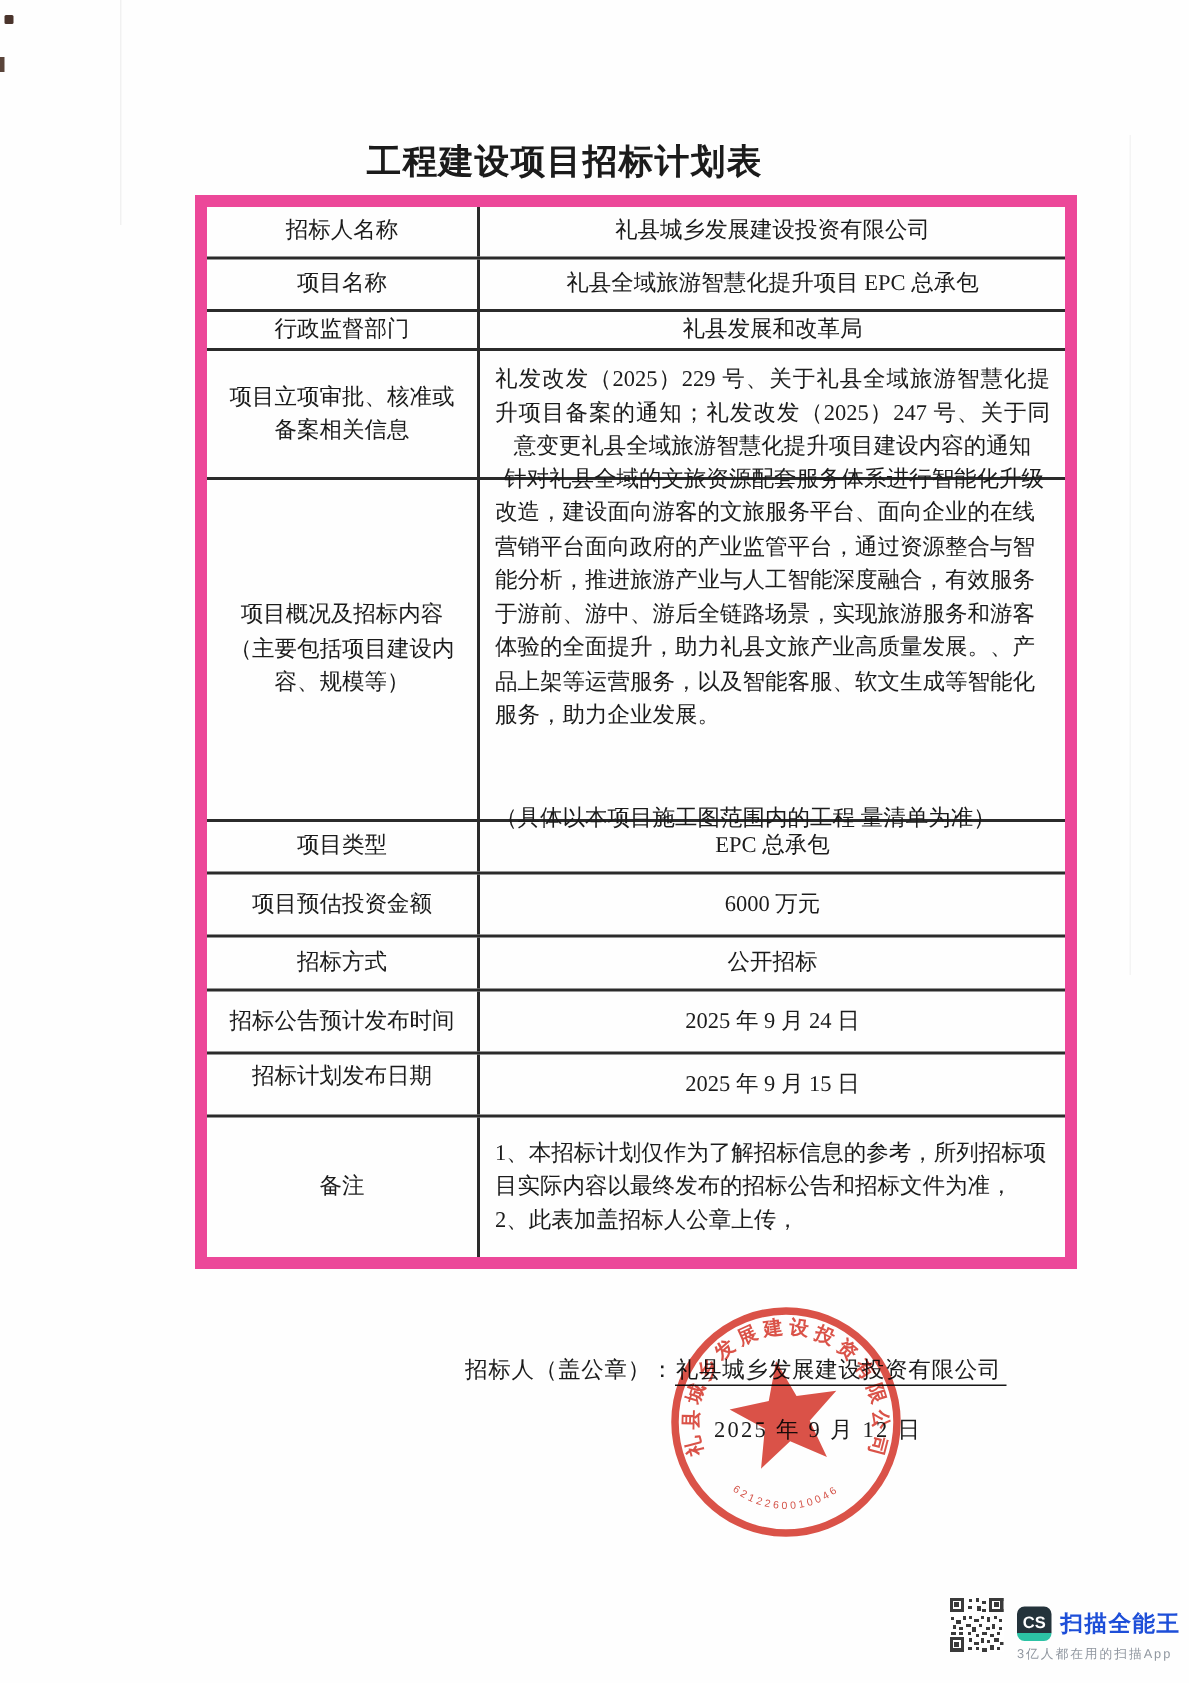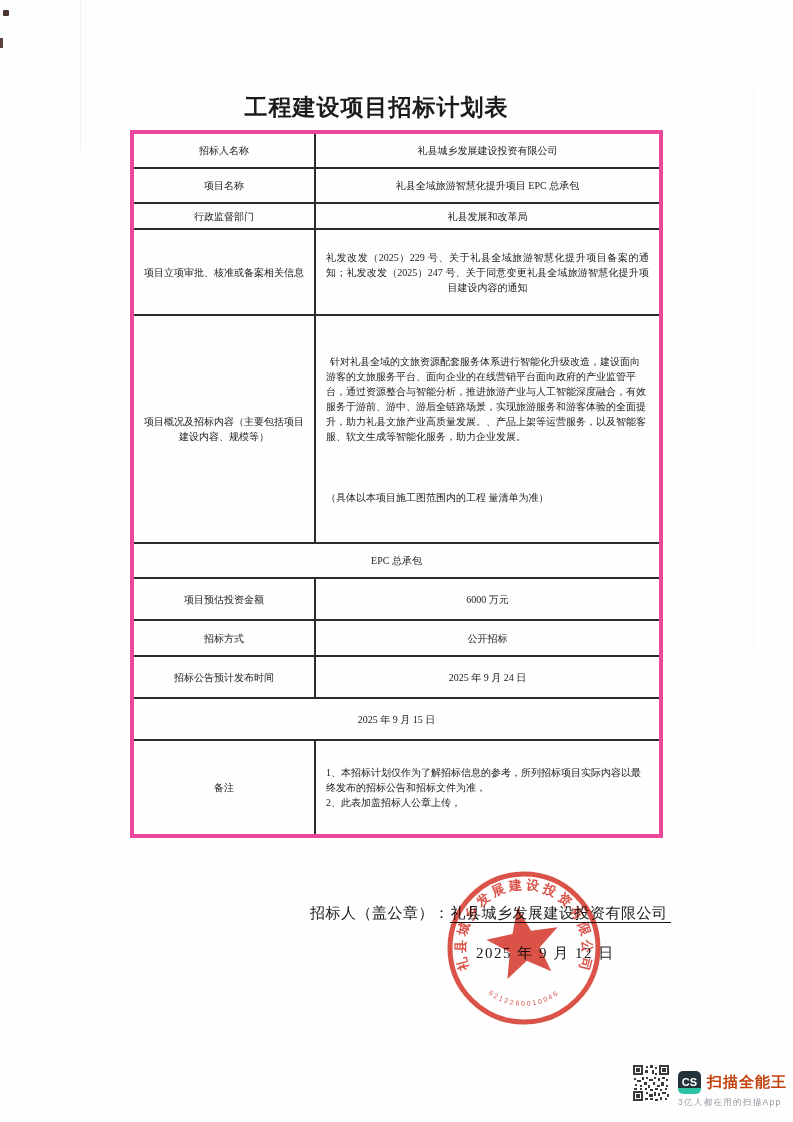--- a/index.html
+++ b/index.html
@@ -15,23 +15,23 @@
   .speck2{position:absolute;left:0px;top:38px;width:3px;height:10px;background:#5a443a;}
   .fold-a{position:absolute;left:80px;top:0;width:1px;height:150px;background:rgba(0,0,0,0.05);}
   .fold-b{position:absolute;left:753px;top:90px;width:1px;height:560px;background:rgba(0,0,0,0.04);}
 
   .doc-title{
     position:absolute;left:110px;top:92px;width:533px;
     text-align:center;font-size:23px;font-weight:bold;letter-spacing:1px;
   }
 
   .doc-table{
-    position:absolute;left:130px;top:130px;width:533px;
-    border:4px solid #ec4899;box-sizing:border-box;
-    font-size:10px;line-height:1.5;
+    position:absolute;left:130px;top:130px;width:588px;
+    border:8px solid #ec4899;box-sizing:border-box;
+    font-size:15px;line-height:1.5;
   }
   .tr{display:flex;box-sizing:border-box;}
   .tr + .tr{border-top:2px solid #2b2b2b;}
   .td{box-sizing:border-box;display:flex;flex-direction:column;justify-content:center;}
   .td.lbl{
     width:182px;flex:0 0 182px;border-right:2px solid #2b2b2b;
     text-align:center;align-items:center;padding:2px 8px;
   }
   .td.val{flex:1;text-align:center;align-items:center;padding:2px 10px;}
   .td.val.just{
@@ -62,21 +62,21 @@
   }
   .qr{width:36px;height:38px;}
   .wm-right{display:flex;flex-direction:column;gap:3px;padding-top:7px;}
   .wm-top{display:flex;align-items:center;gap:6px;}
   .cs-badge{
     width:23px;height:23px;border-radius:5px;
     background:linear-gradient(180deg,#24333b 0 76%,#2cc3a5 76% 100%);
     color:#ffffff;font-size:11px;font-weight:bold;
     display:flex;align-items:center;justify-content:center;padding-bottom:2px;box-sizing:border-box;
   }
-  .wm-title{font-size:15px;font-weight:bold;color:#c2410c;letter-spacing:1px;white-space:nowrap;}
+  .wm-title{font-size:15px;font-weight:bold;color:#1d4ed8;letter-spacing:1px;white-space:nowrap;}
   .wm-sub{font-size:8.5px;color:#9097a0;letter-spacing:1.3px;white-space:nowrap;}
 </style>
 </head>
 <body>
 
 <div class="page">
 
   <div class="speck1"></div>
   <div class="speck2"></div>
   <div class="fold-a"></div>
@@ -102,35 +102,37 @@
       <div class="td val just">礼发改发（2025）229 号、关于礼县全域旅游智慧化提升项目备案的通知；礼发改发（2025）247 号、关于同意变更礼县全域旅游智慧化提升项目建设内容的通知</div>
     </div>
     <div class="tr" style="height:228px">
       <div class="td lbl">项目概况及招标内容（主要包括项目建设内容、规模等）</div>
       <div class="td val paras">
         <div class="p1">针对礼县全域的文旅资源配套服务体系进行智能化升级改造，建设面向游客的文旅服务平台、面向企业的在线营销平台面向政府的产业监管平台，通过资源整合与智能分析，推进旅游产业与人工智能深度融合，有效服务于游前、游中、游后全链路场景，实现旅游服务和游客体验的全面提升，助力礼县文旅产业高质量发展。、产品上架等运营服务，以及智能客服、软文生成等智能化服务，助力企业发展。</div>
         <div class="p2">（具体以本项目施工图范围内的工程 量清单为准）</div>
       </div>
     </div>
     <div class="tr" style="height:35px">
+      <div class="td lbl">项目类型</div>
       <div class="td val">EPC 总承包</div>
     </div>
     <div class="tr" style="height:42px">
       <div class="td lbl">项目预估投资金额</div>
       <div class="td val">6000 万元</div>
     </div>
     <div class="tr" style="height:36px">
       <div class="td lbl">招标方式</div>
       <div class="td val">公开招标</div>
     </div>
     <div class="tr" style="height:42px">
       <div class="td lbl">招标公告预计发布时间</div>
       <div class="td val">2025 年 9 月 24 日</div>
     </div>
     <div class="tr" style="height:42px">
+      <div class="td lbl" style="justify-content:flex-start;padding-top:4px">招标计划发布日期</div>
       <div class="td val">2025 年 9 月 15 日</div>
     </div>
     <div class="tr" style="height:95px">
       <div class="td lbl">备注</div>
       <div class="td val remarks">
         <div>1、本招标计划仅作为了解招标信息的参考，所列招标项目实际内容以最终发布的招标公告和招标文件为准，</div>
         <div>2、此表加盖招标人公章上传，</div>
       </div>
     </div>
   </div>

